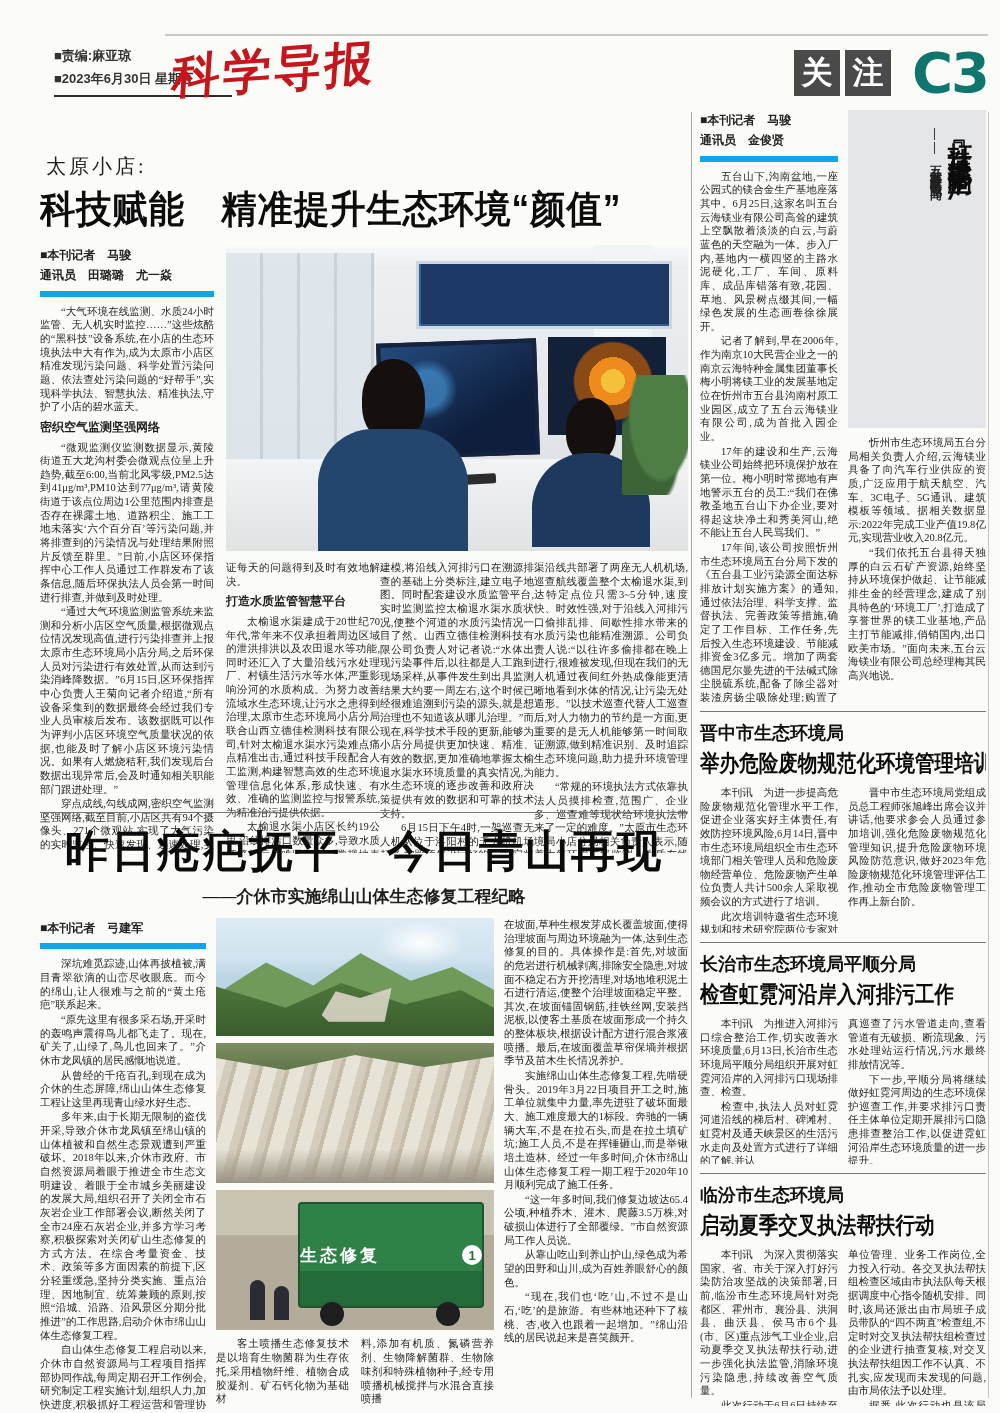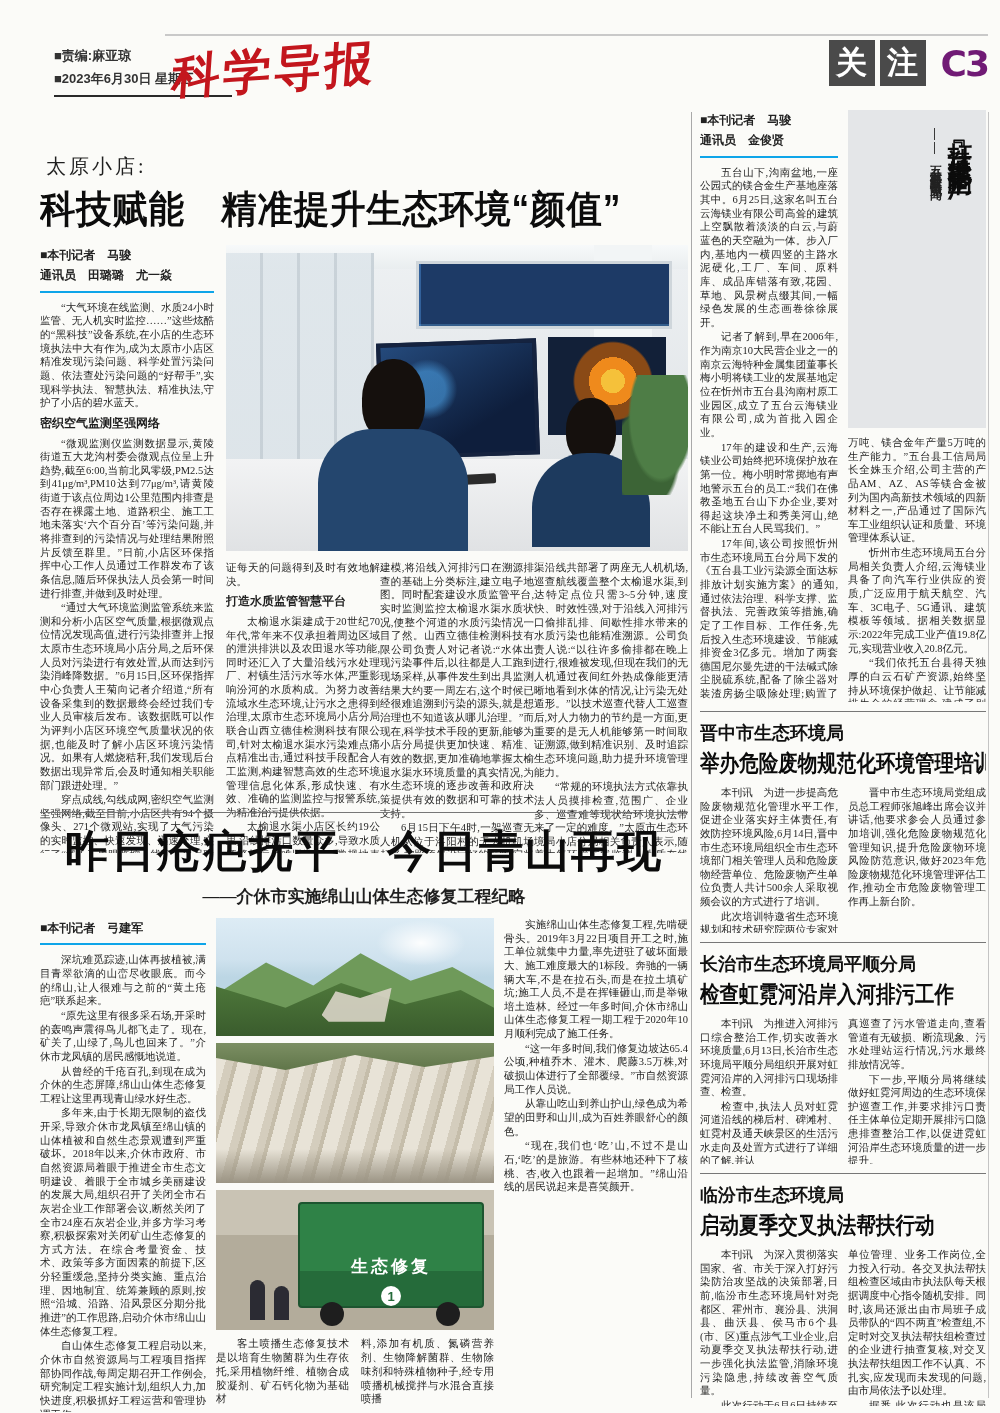--- a/index.html
+++ b/index.html
@@ -9,32 +9,32 @@
   
   .top-rule{position:absolute;left:165px;top:34px;width:823px;height:2px;background:#c9c9c9;}
   .ed-block{position:absolute;left:54px;top:44px;font-family:"Liberation Sans",sans-serif;
             font-size:13px;font-weight:bold;color:#333;line-height:1.8;
             border-bottom:2px solid #2a2a2a;padding-bottom:4px;min-width:178px;}
   .masthead{position:absolute;left:172px;top:38px;font-size:48px;font-weight:bold;color:#c3161d;
             letter-spacing:3px;transform:rotate(-4deg) skewX(-8deg);font-family:"DejaVu Serif",serif;}
   .section-area{position:absolute;right:12px;top:40px;display:flex;align-items:center;gap:5px;}
   .sq{width:46px;height:46px;background:#4a4a4a;color:#fff;font-size:31px;font-weight:bold;
       display:flex;align-items:center;justify-content:center;font-family:"Liberation Sans",sans-serif;}
-  .pageno{font-size:36px;font-weight:bold;color:#701a75;font-family:"DejaVu Sans",sans-serif;
-          margin-left:10px;letter-spacing:-2px;}
+  .pageno{font-size:56px;font-weight:bold;color:#0f766e;font-family:"DejaVu Sans",sans-serif;
+          margin-left:16px;letter-spacing:-2px;}
 
   
   .newscol{overflow:hidden;flex:1;}
   .pi{font-size:10.5px;line-height:1.3;text-align:justify;margin:0 0 1px 0;}
   .pi.p{text-indent:2em;}
   .pi.pc{text-indent:0;}
   .pi.h{font-weight:bold;font-size:12px;font-family:"Liberation Sans",sans-serif;
         text-indent:0;margin:6px 0 5px 0;}
   .byline{font-family:"Liberation Sans",sans-serif;font-size:12px;font-weight:bold;line-height:1.7;
-          border-bottom:2px solid #0ea5e9;padding-bottom:5px;margin-bottom:8px;color:#222;}
+          border-bottom:6px solid #0ea5e9;padding-bottom:5px;margin-bottom:8px;color:#222;}
 
   
   .art1{position:absolute;left:40px;top:108px;width:648px;height:700px;overflow:hidden;margin-top:45px;}
   .kicker{font-size:20px;letter-spacing:3px;margin:0 0 4px 6px;}
   .hl1{font-size:38px;font-weight:900;font-family:"Liberation Sans",sans-serif;white-space:nowrap;
        transform:scaleX(.93);transform-origin:0 50%;letter-spacing:1px;color:#0c0c0c;margin-bottom:10px;}
   .a1-body{display:flex;gap:12px;height:612px;}
   .a1-col1{width:174px;flex:none;display:flex;flex-direction:column;}
   .a1-right{flex:1;display:flex;flex-direction:column;}
   .photo1{height:306px;flex:none;position:relative;overflow:hidden;margin-bottom:10px;
@@ -99,21 +99,21 @@
   .photo3{height:140px;flex:none;position:relative;overflow:hidden;
           background:repeating-linear-gradient(105deg,#e8e3d7 0 14px,#d4cdbd 14px 22px,#c5bdaa 22px 26px);}
   .rock-top{position:absolute;top:0;left:0;right:0;height:30px;background:linear-gradient(#7c8f63,#5d7347);
             clip-path:polygon(0 0,100% 0,100% 45%,75% 80%,50% 40%,25% 90%,0 50%);}
   .rock-shadow{position:absolute;bottom:0;left:0;right:0;height:34px;background:linear-gradient(transparent,#9b9484);}
 
   .photo4{height:140px;flex:none;position:relative;overflow:hidden;
           background:linear-gradient(180deg,#c9c3b4 0 32%,#b3ac9b 32% 100%);}
   .mach{position:absolute;right:10px;top:12px;width:182px;height:102px;border-radius:4px;
         background:linear-gradient(180deg,#2f8247 0 66%,#256b3a 66%);border:2px solid #1d5530;
-        display:flex;align-items:center;justify-content:flex-end;gap:8px;flex-direction:column;}
+        display:flex;align-items:center;justify-content:space-between;gap:8px;}
   .mach-label{color:#fff;font-size:17px;font-weight:bold;font-family:"Liberation Sans",sans-serif;letter-spacing:3px;}
   .mach-no{width:20px;height:20px;border-radius:50%;background:#fff;color:#256b3a;font-size:13px;font-weight:bold;
            display:flex;align-items:center;justify-content:center;font-family:"Liberation Sans",sans-serif;}
   .wheel{position:absolute;width:24px;height:24px;background:#1e1e1e;border-radius:50%;bottom:4px;}
   .w1{right:34px;} .w2{right:150px;}
   .fig{position:absolute;bottom:10px;width:15px;height:40px;background:#2b2b33;border-radius:8px 8px 0 0;}
   .f1{left:34px;} .f2{left:58px;height:34px;}
   .hose{position:absolute;left:84px;top:44px;width:64px;height:7px;background:#454545;transform:rotate(16deg);}
 
   
@@ -256,20 +256,21 @@
           <div class="wheel w2"></div>
         </div>
         <div class="a2-cap">
           <div class="ind">客土喷播生态修复技术是以培育生物菌群为生存依托,采用植物纤维、植物合成胶凝剂、矿石钙化物为基础材</div>
           <div>料,添加有机质、氮磷营养剂、生物降解菌群、生物除味剂和特殊植物种子,经专用喷播机械搅拌与水混合直接喷播</div>
         </div>
       </div>
       <div class="a2-colR">
         <div class="newscol">
 
+        <div class="pi pc">在坡面,草种生根发芽成长覆盖坡面,使得治理坡面与周边环境融为一体,达到生态修复的目的。具体操作是:首先,对坡面的危岩进行机械剥离,排除安全隐患,对坡面不稳定石方开挖清理,对场地堆积泥土石进行清运,使整个治理坡面稳定平整。其次,在坡面锚固钢筋,挂铁丝网,安装挡泥板,以使客土基质在坡面形成一个持久的整体板块,根据设计配方进行混合浆液喷播。最后,在坡面覆盖草帘保墒并根据季节及苗木生长情况养护。</div>
             <div class="pi p">实施绵山山体生态修复工程,先啃硬骨头。2019年3月22日项目开工之时,施工单位就集中力量,率先进驻了破坏面最大、施工难度最大的1标段。奔驰的一辆辆大车,不是在拉石头,而是在拉土填矿坑;施工人员,不是在挥锤砸山,而是举锹培土造林。经过一年多时间,介休市绵山山体生态修复工程一期工程于2020年10月顺利完成了施工任务。</div>
             <div class="pi p">“这一年多时间,我们修复边坡达65.4公顷,种植乔木、灌木、爬藤3.5万株,对破损山体进行了全部覆绿。”市自然资源局工作人员说。</div>
             <div class="pi p">从靠山吃山到养山护山,绿色成为希望的田野和山川,成为百姓养眼舒心的颜色。</div>
             <div class="pi p">“现在,我们也‘吃’山,不过不是山石,‘吃’的是旅游。有些林地还种下了核桃、杏,收入也跟着一起增加。”绵山沿线的居民说起来是喜笑颜开。</div>
           </div>
       </div>
     </div>
   </div>
 
   <div class="rightcol">
@@ -288,21 +289,20 @@
             <div class="pi p">17年间,该公司按照忻州市生态环境局五台分局下发的《五台县工业污染源全面达标排放计划实施方案》的通知,通过依法治理、科学支撑、监督执法、完善政策等措施,确定了工作目标、工作任务,先后投入生态环境建设、节能减排资金3亿多元。增加了两套德国尼尔曼先进的干法碱式除尘脱硫系统,配备了除尘器对装渣房扬尘吸除处理;购置了吸尘车对厂区道路吸尘……上百项生态环境建设、节能减排项目使企业逐步走向了低投入、高产出、少排放、多效能、再利用、好循环的六大社会经济效益。</div>
           </div>
       </div>
       <div class="r1-b">
         <div class="vbox">
           <div class="vtitle">打造『环境零影响工厂』</div>
           <div class="vsub">——五台云海镁业有限公司见闻</div>
         </div>
         <div class="newscol">
 
-        <div class="pi pc">万吨、镁合金年产量5万吨的生产能力。”五台县工信局局长全姝玉介绍,公司主营的产品AM、AZ、AS等镁合金被列为国内高新技术领域的四新材料之一,产品通过了国际汽车工业组织认证和质量、环境管理体系认证。</div>
             <div class="pi p">忻州市生态环境局五台分局相关负责人介绍,云海镁业具备了向汽车行业供应的资质,广泛应用于航天航空、汽车、3C电子、5G通讯、建筑模板等领域。据相关数据显示:2022年完成工业产值19.8亿元,实现营业收入20.8亿元。</div>
             <div class="pi p">“我们依托五台县得天独厚的白云石矿产资源,始终坚持从环境保护做起、让节能减排生金的经营理念,建成了别具特色的‘环境工厂’,打造成了享誉世界的镁工业基地,产品主打节能减排,俏销国内,出口欧美市场。”面向未来,五台云海镁业有限公司总经理梅其民高兴地说。</div>
           </div>
       </div>
     </div>
 
     <hr class="rhr">
 
     <div class="rart r2">
       <div class="rk">晋中市生态环境局</div>

